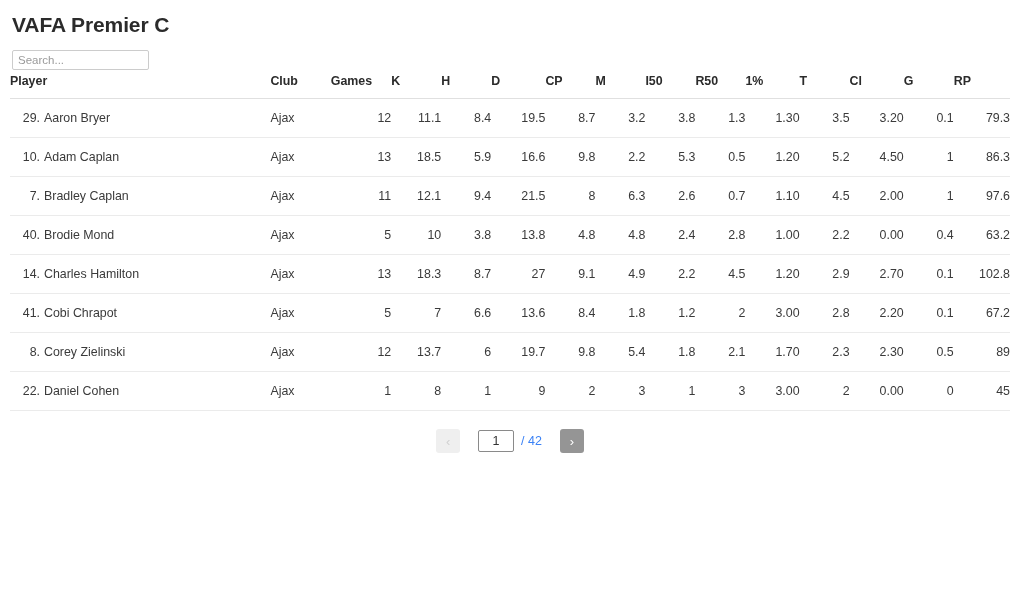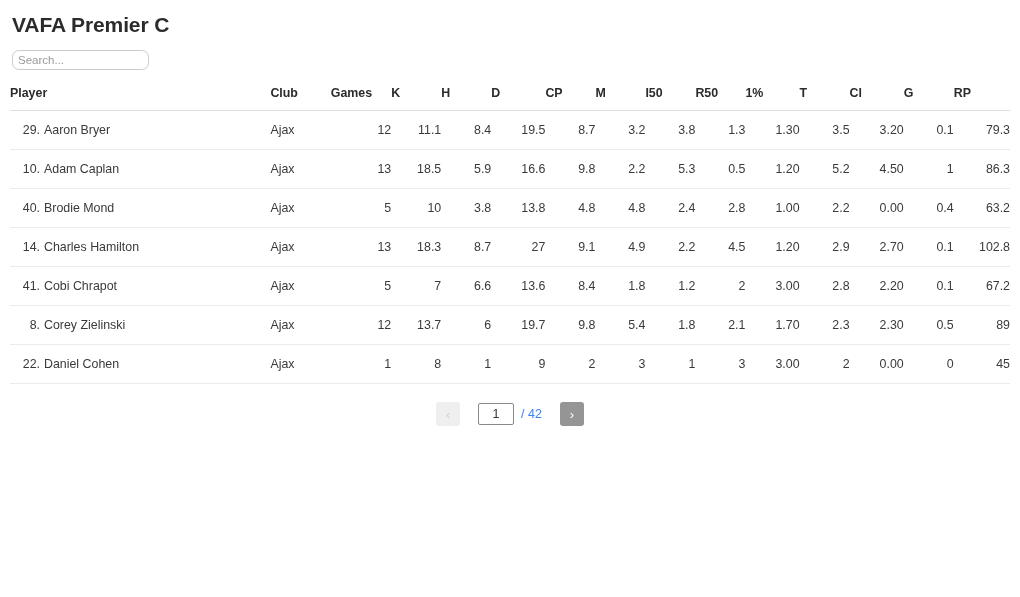--- a/index.html
+++ b/index.html
@@ -35,29 +35,29 @@
     margin-left: 2px;
   }
 
   .search-input {
     width: 137px;
     height: 20px;
     font-size: 11.5px;
     font-family: "Liberation Sans", sans-serif;
     color: #444;
     border: 1px solid #cccccc;
-    border-radius: 7px;
+    border-radius: 2px;
     padding: 2px 5px;
     outline: none;
     background: #fff;
   }
   .search-input::placeholder { color: #9a9a9a; }
 
   table.stats {
-    margin-top: 16px;
+    margin-top: 4px;
     width: 1000px;
     border-collapse: collapse;
     font-size: 12.4px;
   }
 
   table.stats thead th {
     font-weight: bold;
     font-size: 12.4px;
     color: #2b2b2b;
     text-align: left;
@@ -236,20 +236,37 @@
           <td class="col-num num">2.2</td>
           <td class="col-num num">5.3</td>
           <td class="col-num num">0.5</td>
           <td class="col-num-w num">1.20</td>
           <td class="col-num num">5.2</td>
           <td class="col-num-w num">4.50</td>
           <td class="col-num num">1</td>
           <td class="col-rp num">86.3</td>
         </tr>
         <tr>
+          <td class="col-player player-cell"><span class="player-num">7.</span><span class="player-name">Bradley Caplan</span></td>
+          <td class="col-club club-cell">Ajax</td>
+          <td class="col-games num">11</td>
+          <td class="col-num num">12.1</td>
+          <td class="col-num num">9.4</td>
+          <td class="col-num-w num">21.5</td>
+          <td class="col-num num">8</td>
+          <td class="col-num num">6.3</td>
+          <td class="col-num num">2.6</td>
+          <td class="col-num num">0.7</td>
+          <td class="col-num-w num">1.10</td>
+          <td class="col-num num">4.5</td>
+          <td class="col-num-w num">2.00</td>
+          <td class="col-num num">1</td>
+          <td class="col-rp num">97.6</td>
+        </tr>
+        <tr>
           <td class="col-player player-cell"><span class="player-num">40.</span><span class="player-name">Brodie Mond</span></td>
           <td class="col-club club-cell">Ajax</td>
           <td class="col-games num">5</td>
           <td class="col-num num">10</td>
           <td class="col-num num">3.8</td>
           <td class="col-num-w num">13.8</td>
           <td class="col-num num">4.8</td>
           <td class="col-num num">4.8</td>
           <td class="col-num num">2.4</td>
           <td class="col-num num">2.8</td>

